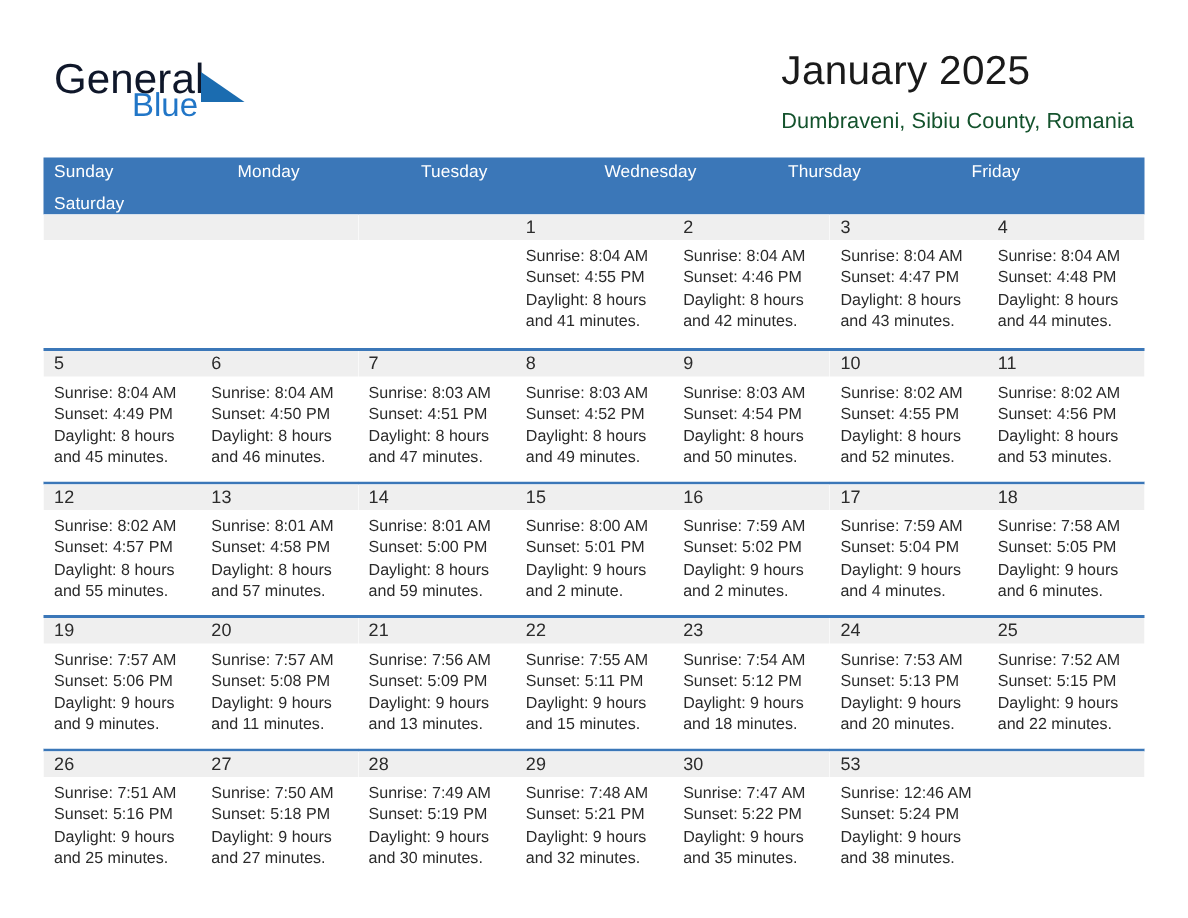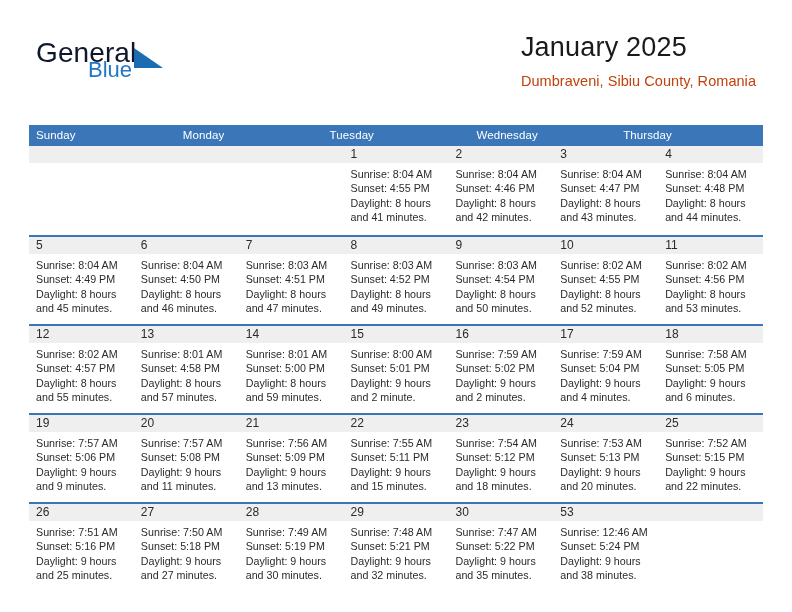--- a/index.html
+++ b/index.html
@@ -66,40 +66,39 @@
   }
   .month-title {
     font-size: 27px;
     color: #1a1a1a;
     font-weight: normal;
     line-height: 34px;
     letter-spacing: 0.2px;
   }
   .location {
     font-size: 14.5px;
-    color: #c2410c;
+    color: #14532d;
     line-height: 22px;
     margin-top: 6px;
     letter-spacing: 0.05px;
   }
 
   
   .calendar {
     position: absolute;
     left: 29px;
     top: 105px;
     width: 734px;
   }
 
   .weekday-row {
     display: grid;
-    grid-template-columns: repeat(5, 1fr);
+    grid-template-columns: repeat(6, 1fr);
     background: #3b77b8;
-    height: 21px;
-    margin-top: 20px;
+    height: 38px;
   }
   .weekday {
     color: #ffffff;
     font-size: 11.5px;
     line-height: 21px;
     padding-left: 7px;
     letter-spacing: 0.1px;
     white-space: nowrap;
   }
 

